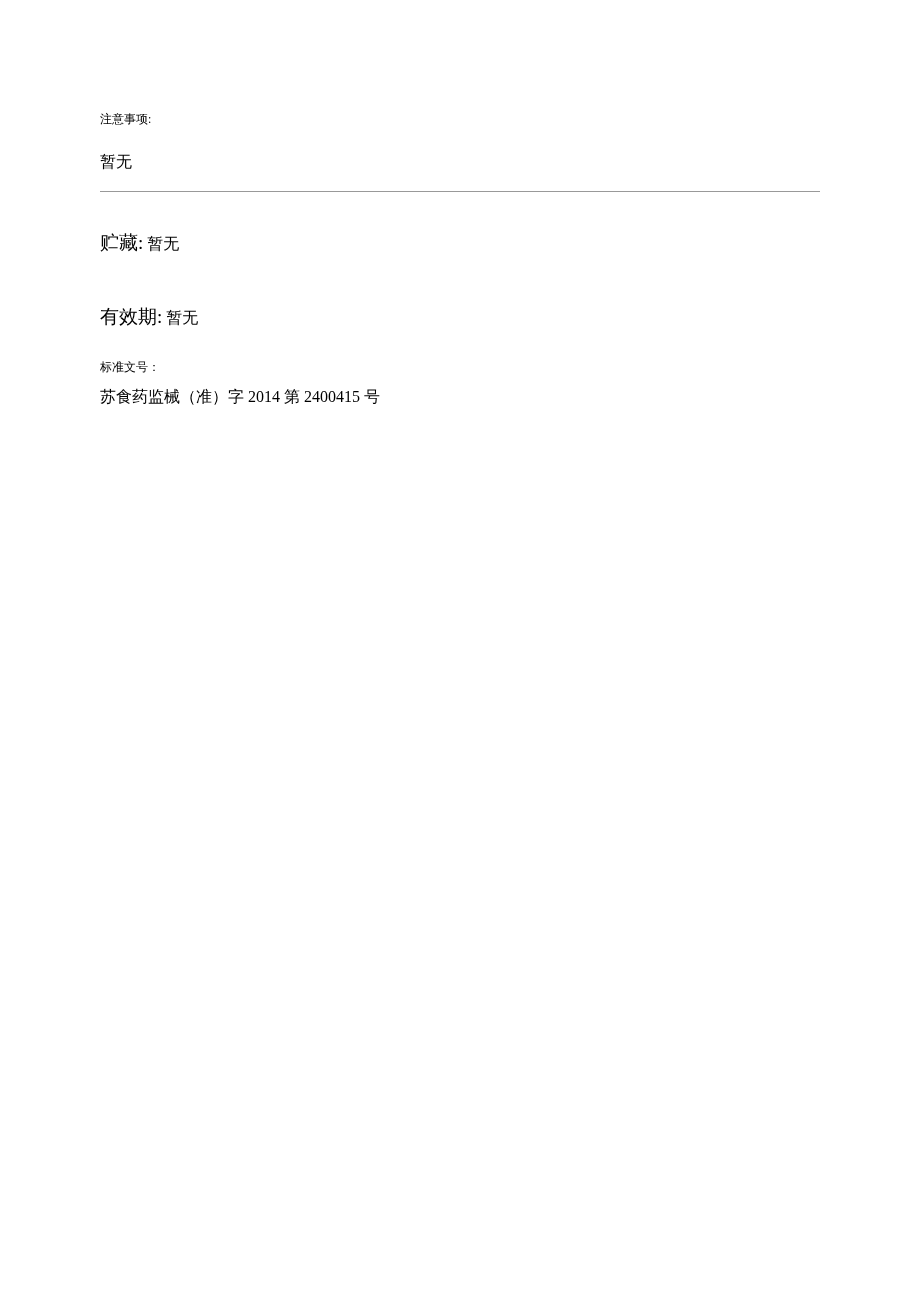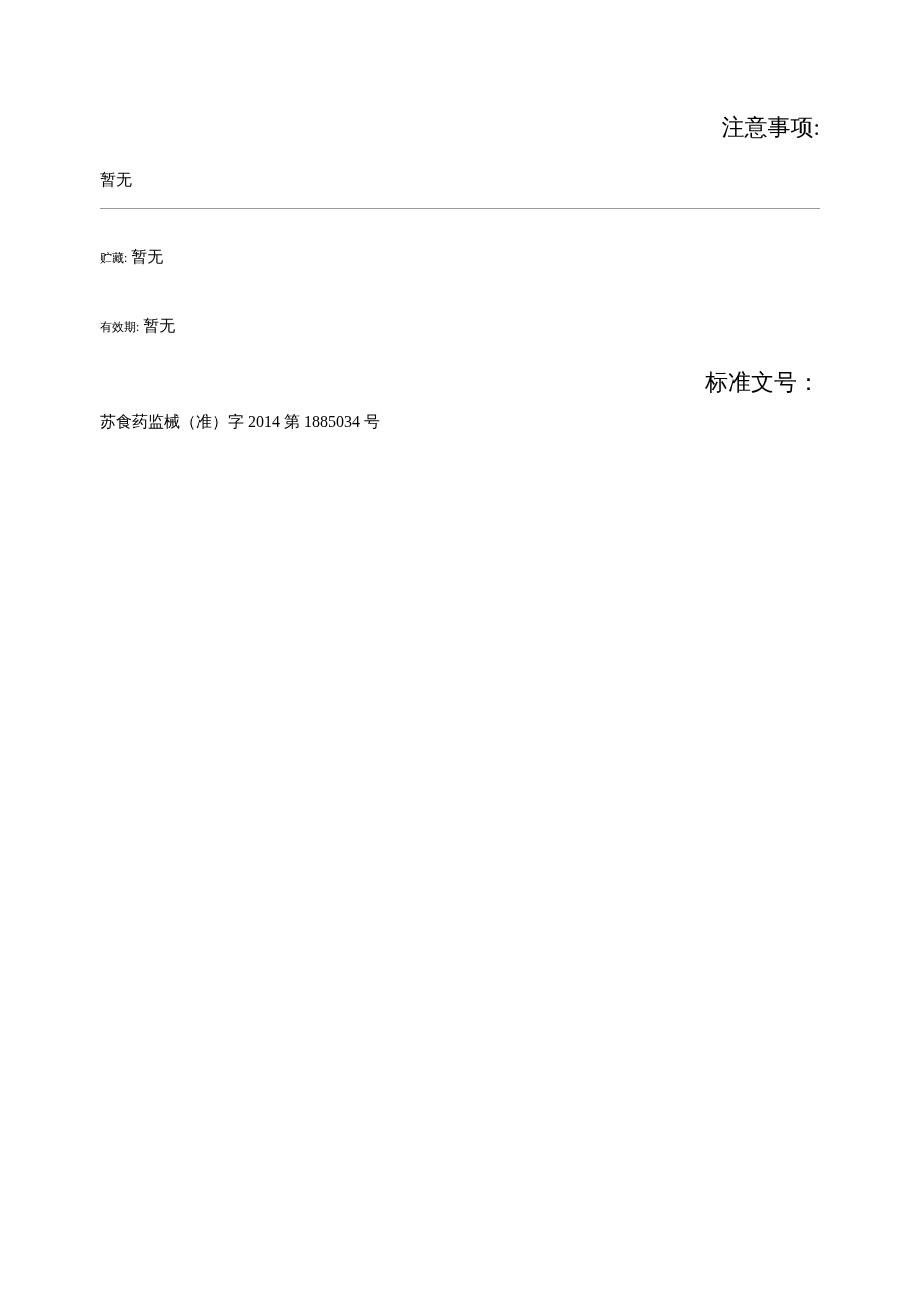--- a/index.html
+++ b/index.html
@@ -12,30 +12,29 @@
       font-family: "SimSun", "宋体", serif;
       width: 920px;
       height: 1303px;
       padding: 110px 100px 0 100px;
       color: #000000;
     }
     .section {
       margin-bottom: 14px;
     }
     .label {
-      font-size: 23px;
+      font-size: 12px;
       line-height: 1.6;
-      text-align: right;
     }
     .value {
       font-size: 16px;
       line-height: 1.6;
     }
     .inline-label {
-      font-size: 12px;
+      font-size: 19px;
     }
     .inline-value {
       font-size: 16px;
       margin-left: 4px;
     }
     .row {
       display: flex;
       align-items: baseline;
       margin-bottom: 10px;
     }
@@ -81,14 +80,14 @@
 
 <div class="section section-validity">
   <div class="row">
     <span class="inline-label">有效期:</span>
     <span class="inline-value">暂无</span>
   </div>
 </div>
 
 <div class="section section-standard">
   <div class="label">标准文号：</div>
-  <div class="standard-value">苏食药监械（准）字 2014 第 1885034 号</div>
+  <div class="standard-value">苏食药监械（准）字 2014 第 2400415 号</div>
 </div>
 
 </body></html>

